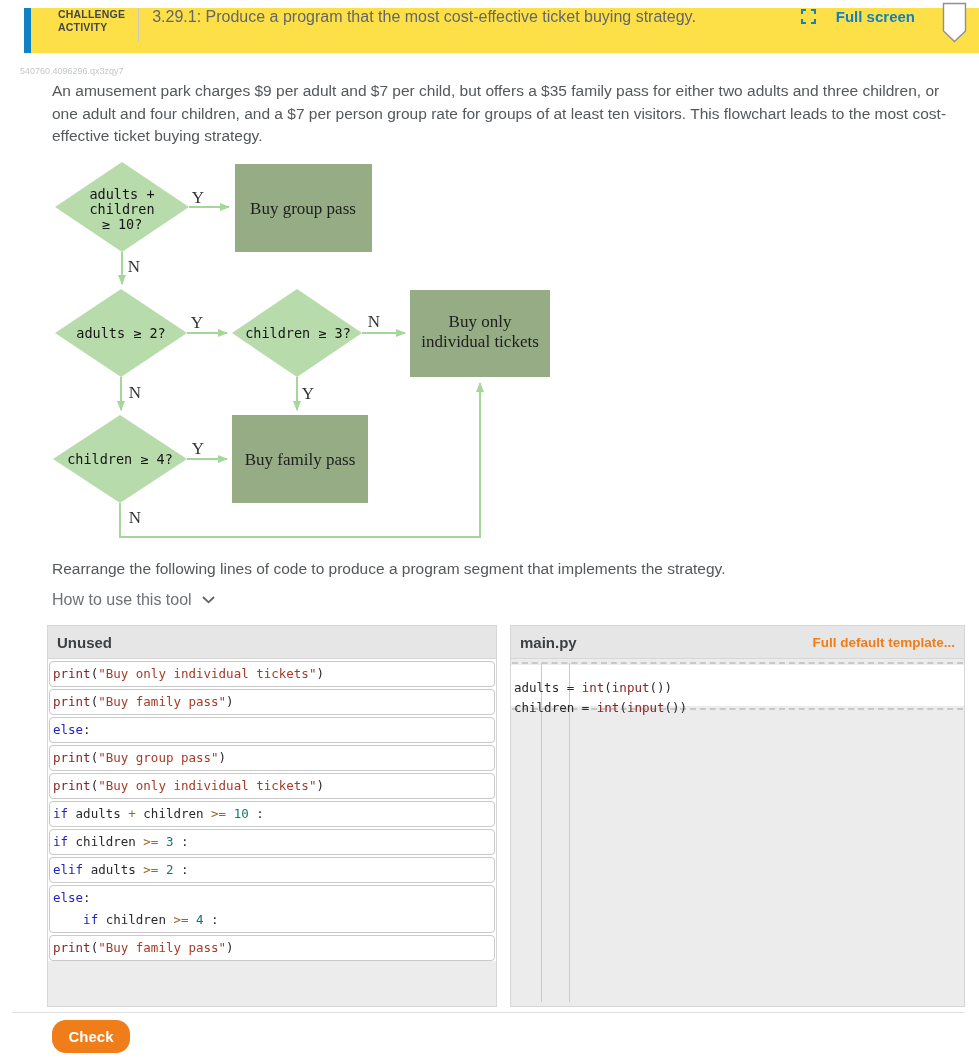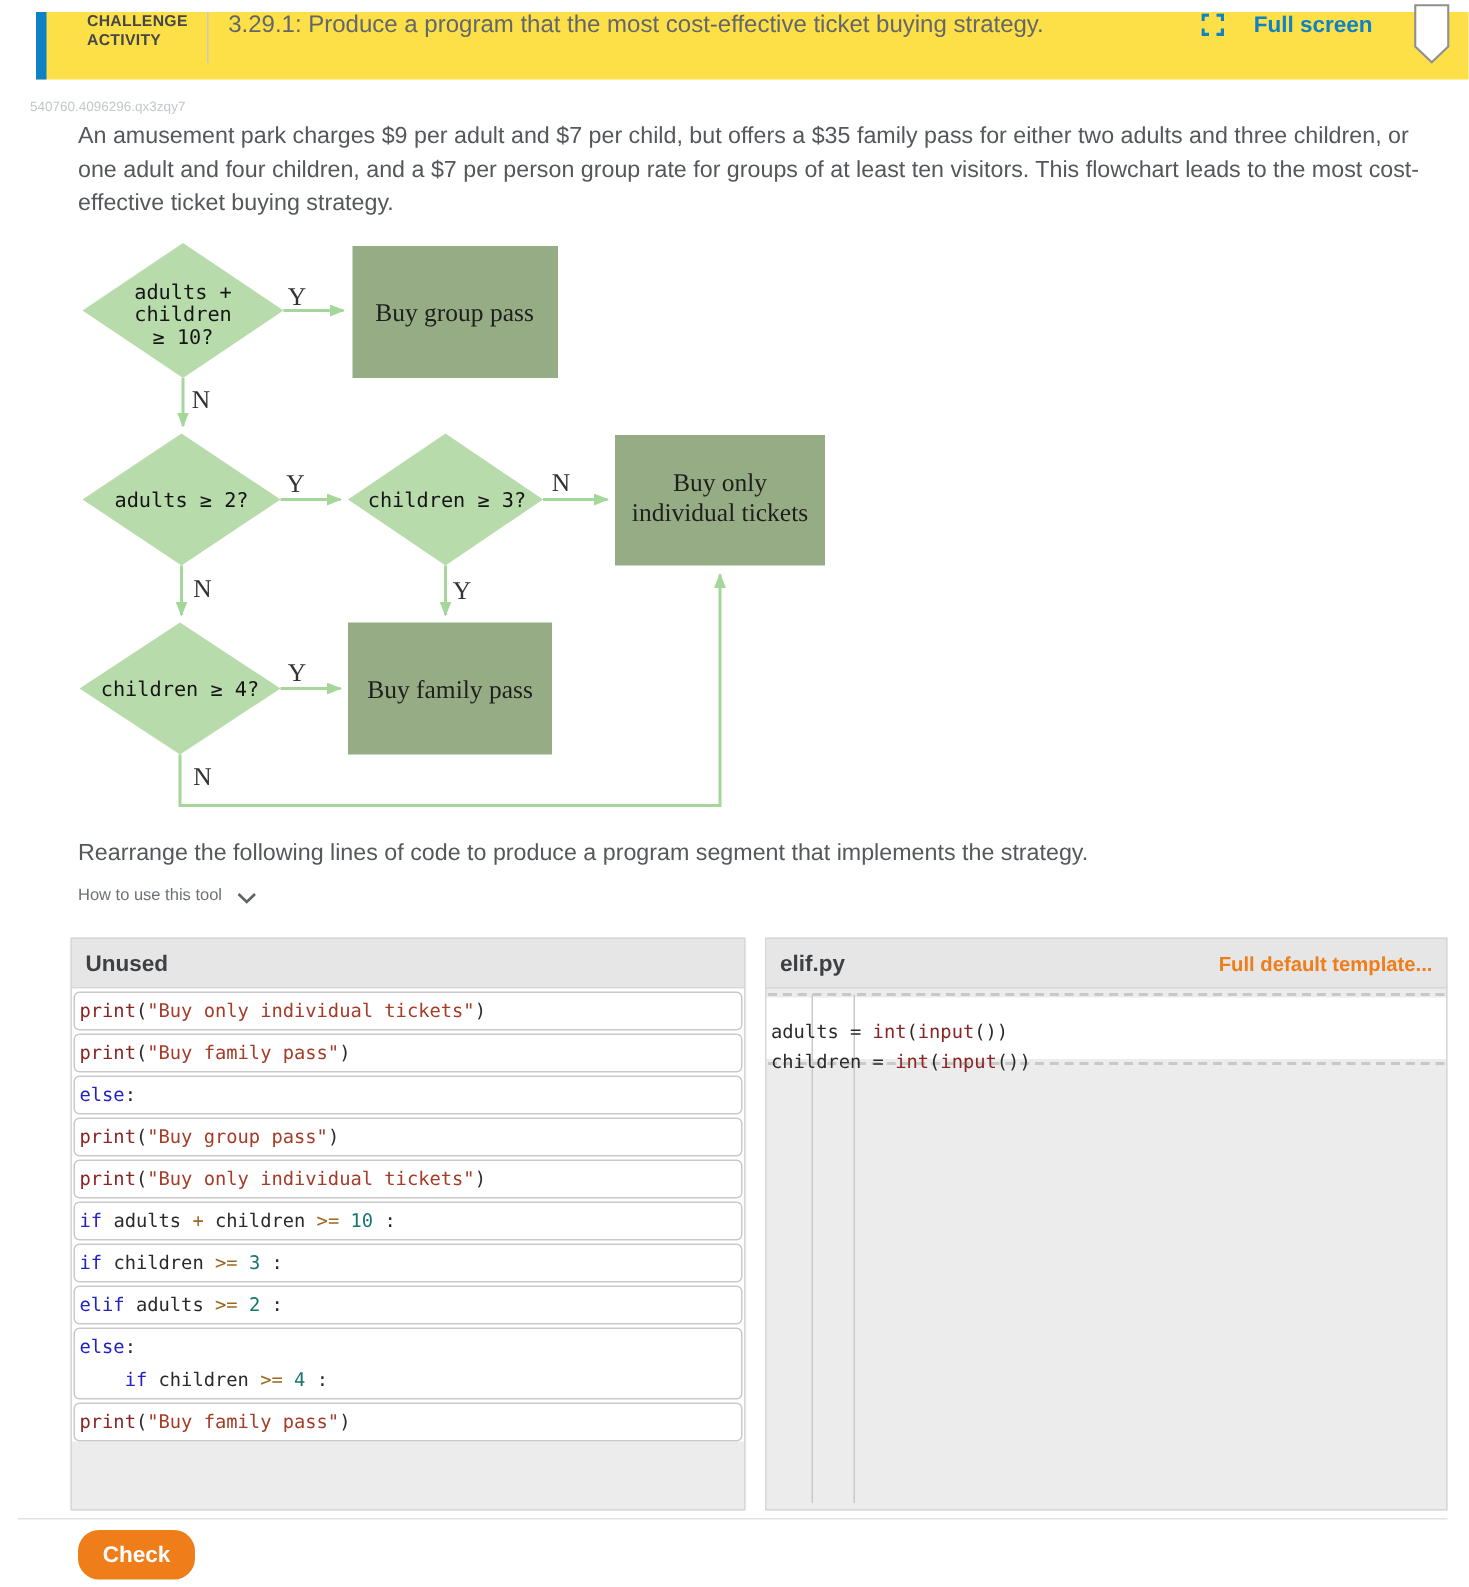--- a/index.html
+++ b/index.html
@@ -30,22 +30,22 @@
   .flow-line{stroke:var(--flow);stroke-width:2;fill:none}
   .diamond{fill:var(--diamond)}
   .action{fill:var(--rectfill)}
   .dtext{font:13.5px "DejaVu Sans Mono",monospace;fill:#151515;text-anchor:middle}
   .rtext{font:17px "Liberation Serif",serif;fill:#1e1e1e;text-anchor:middle}
   .flabel{font:17px "Liberation Serif",serif;fill:#333;text-anchor:middle}
   #arrowhead path{fill:var(--flow)}
 
   
   .instruction{position:absolute;left:52px;top:560px;font-size:15.5px;color:#54585b}
-  .tool-help{position:absolute;left:52px;top:591px;font-size:11px;color:#6d7175;
-             display:flex;align-items:flex-end;gap:10px;cursor:pointer}
+  .tool-help{position:absolute;left:52px;top:591px;font-size:16px;color:#6d7175;
+             display:flex;align-items:center;gap:10px;cursor:pointer}
 
   
   .panel{position:absolute;top:625px;height:382px;background:#ececec;border:1px solid #d6d6d6}
   .panel.unused{left:47px;width:450px}
   .panel.mainpy{left:510px;width:455px}
   .panel-header{height:33px;background:#e6e6e6;border-bottom:1px solid #d6d6d6;
                 display:flex;align-items:center;padding:16px 9px}
   .panel-title{font-size:15px;font-weight:700;color:#3d4144}
   .load-link{margin-left:auto;color:var(--orange);font-weight:700;font-size:13.5px;cursor:pointer}
 
@@ -205,21 +205,21 @@
         <div class="cl">    <span class="kw">if</span> children <span class="op">&gt;=</span> <span class="num">4</span> :</div>
       </div>
       <div class="code-item">
         <div class="cl"><span class="fn">print</span>(<span class="str">"Buy family pass"</span>)</div>
       </div>
     </div>
 </div>
 
 <div class="panel mainpy">
   <div class="panel-header">
-    <span class="panel-title">elif.py</span>
+    <span class="panel-title">main.py</span>
     <span class="load-link">Full default template...</span>
   </div>
   <div class="main-body">
     <div class="dash d1"></div>
     <div class="main-white"></div>
     <div class="dash d2"></div>
     <div class="guide g1"></div>
     <div class="guide g2"></div>
     <div class="main-code">
         <div class="cl">adults = <span class="fn">int</span>(<span class="fn">input</span>())</div>

